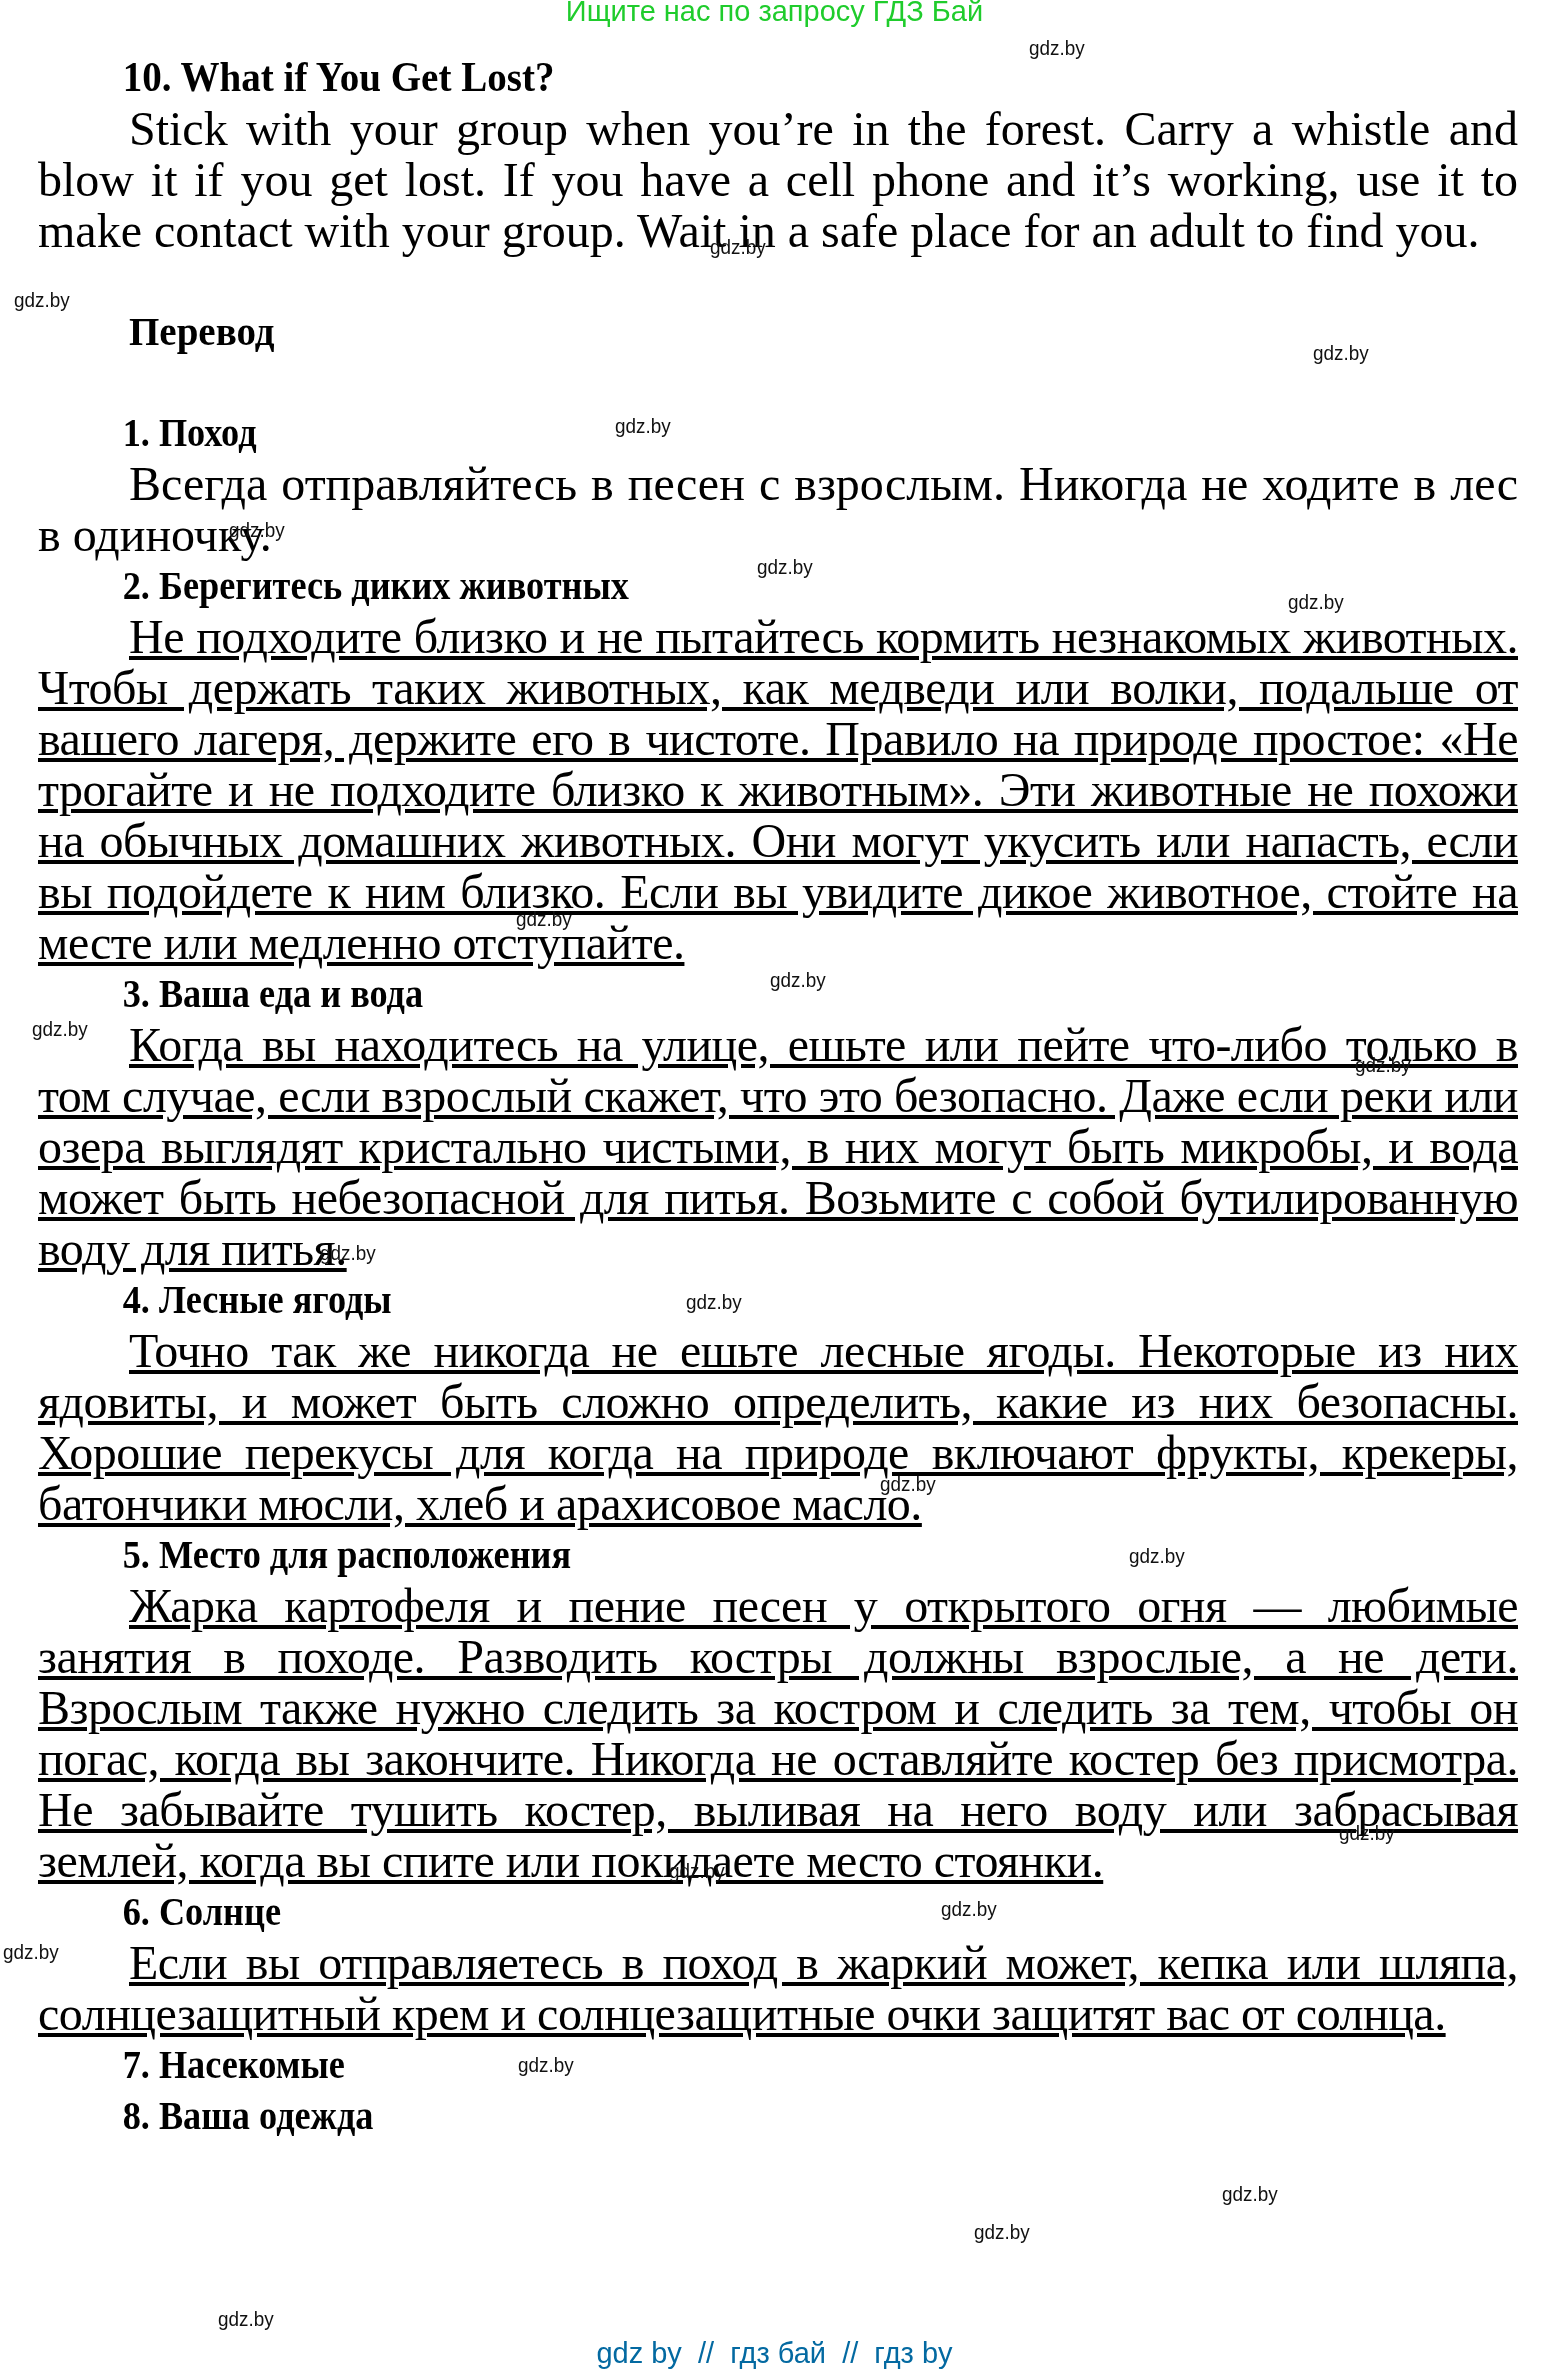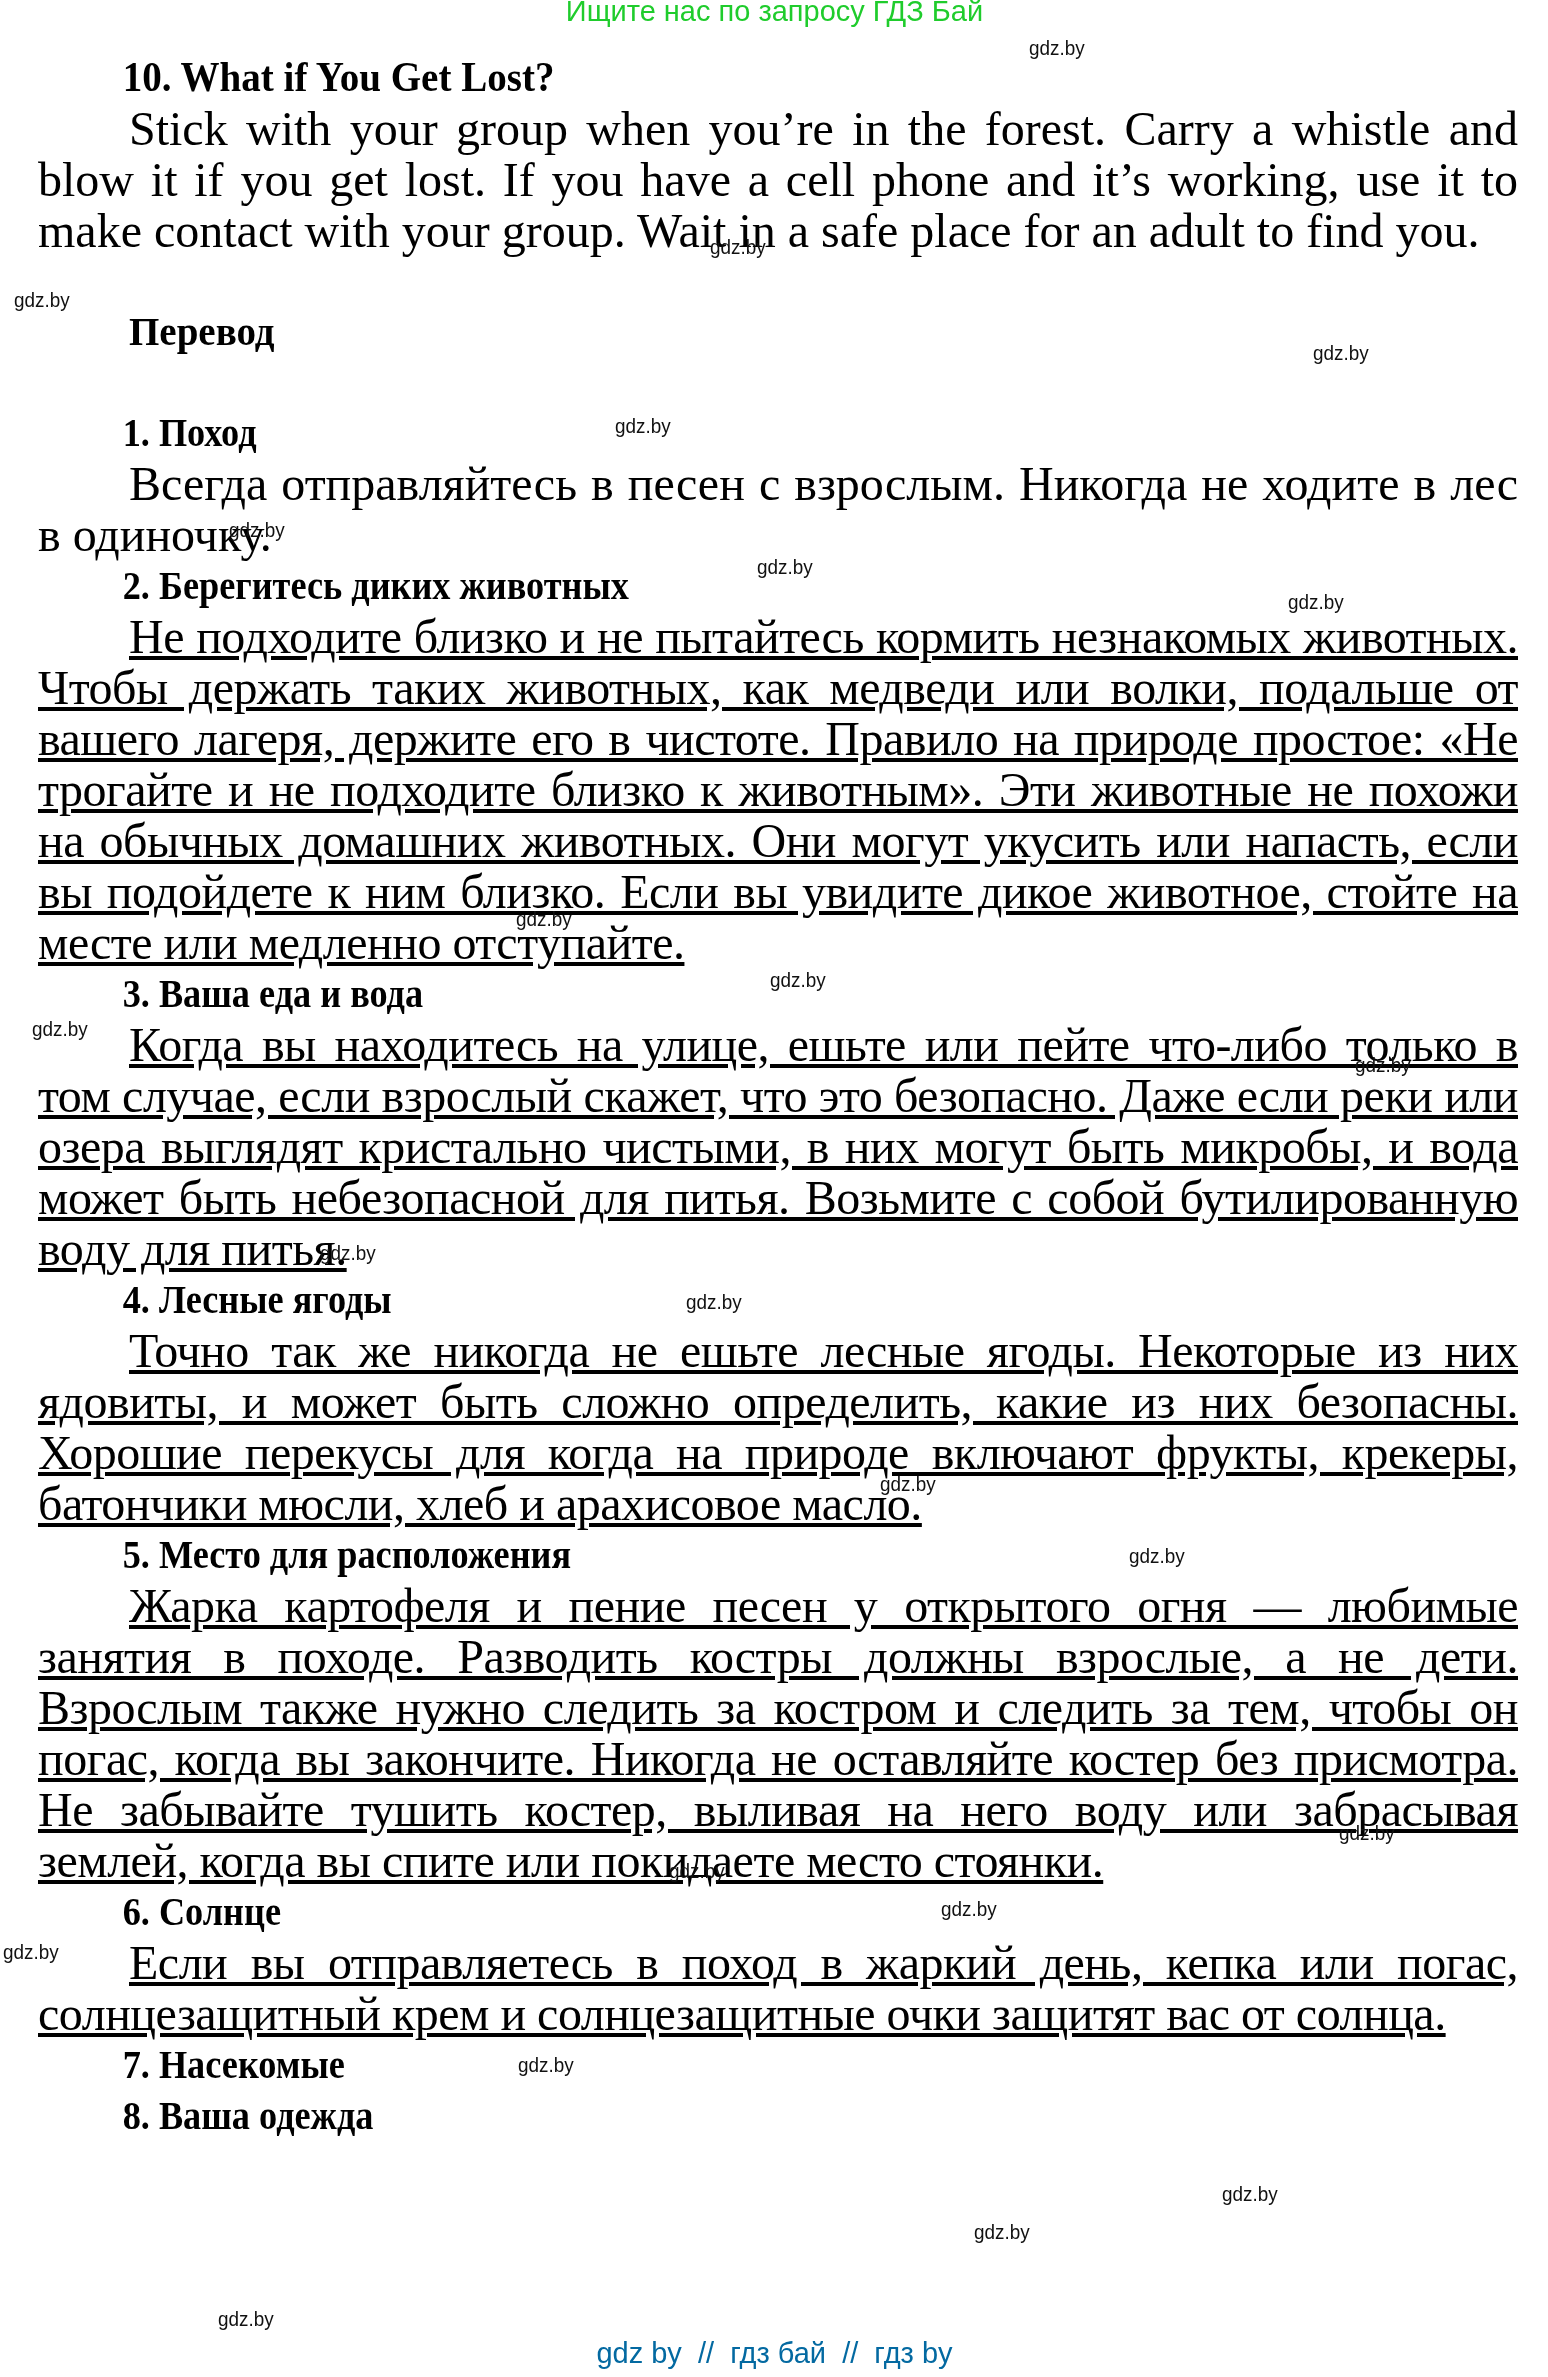--- a/index.html
+++ b/index.html
@@ -47,21 +47,21 @@
   <div class="h">3. Ваша еда и вода</div>
   <div class="p tight">Когда вы находитесь на улице, ешьте или пейте что-либо только в том случае, если взрослый скажет, что это безопасно. Даже если реки или озера выглядят кристально чистыми, в них могут быть микробы, и вода может быть небезопасной для питья. Возьмите с собой бутилированную воду для питья.</div>
 
   <div class="h">4. Лесные ягоды</div>
   <div class="p tight">Точно так же никогда не ешьте лесные ягоды. Некоторые из них ядовиты, и может быть сложно определить, какие из них безопасны. Хорошие перекусы для когда на природе включают фрукты, крекеры, батончики мюсли, хлеб и арахисовое масло.</div>
 
   <div class="h">5. Место для расположения</div>
   <div class="p tight">Жарка картофеля и пение песен у открытого огня — любимые занятия в походе. Разводить костры должны взрослые, а не дети. Взрослым также нужно следить за костром и следить за тем, чтобы он погас, когда вы закончите. Никогда не оставляйте костер без присмотра. Не забывайте тушить костер, выливая на него воду или забрасывая землей, когда вы спите или покидаете место стоянки.</div>
 
   <div class="h">6. Солнце</div>
-  <div class="p tight">Если вы отправляетесь в поход в жаркий день, кепка или погас, солнцезащитный крем и солнцезащитные очки защитят вас от солнца.</div>
+  <div class="p tight">Если вы отправляетесь в поход в жаркий может, кепка или шляпа, солнцезащитный крем и солнцезащитные очки защитят вас от солнца.</div>
 
   <div class="h">7. Насекомые</div>
 
   <div class="h">8. Ваша одежда</div>
 </div>
 
 <div class="wm" style="left:1029px;top:36px">gdz.by</div>
 <div class="wm" style="left:710px;top:235px">gdz.by</div>
 <div class="wm" style="left:13.7px;top:288px">gdz.by</div>
 <div class="wm" style="left:1313px;top:341px">gdz.by</div>

